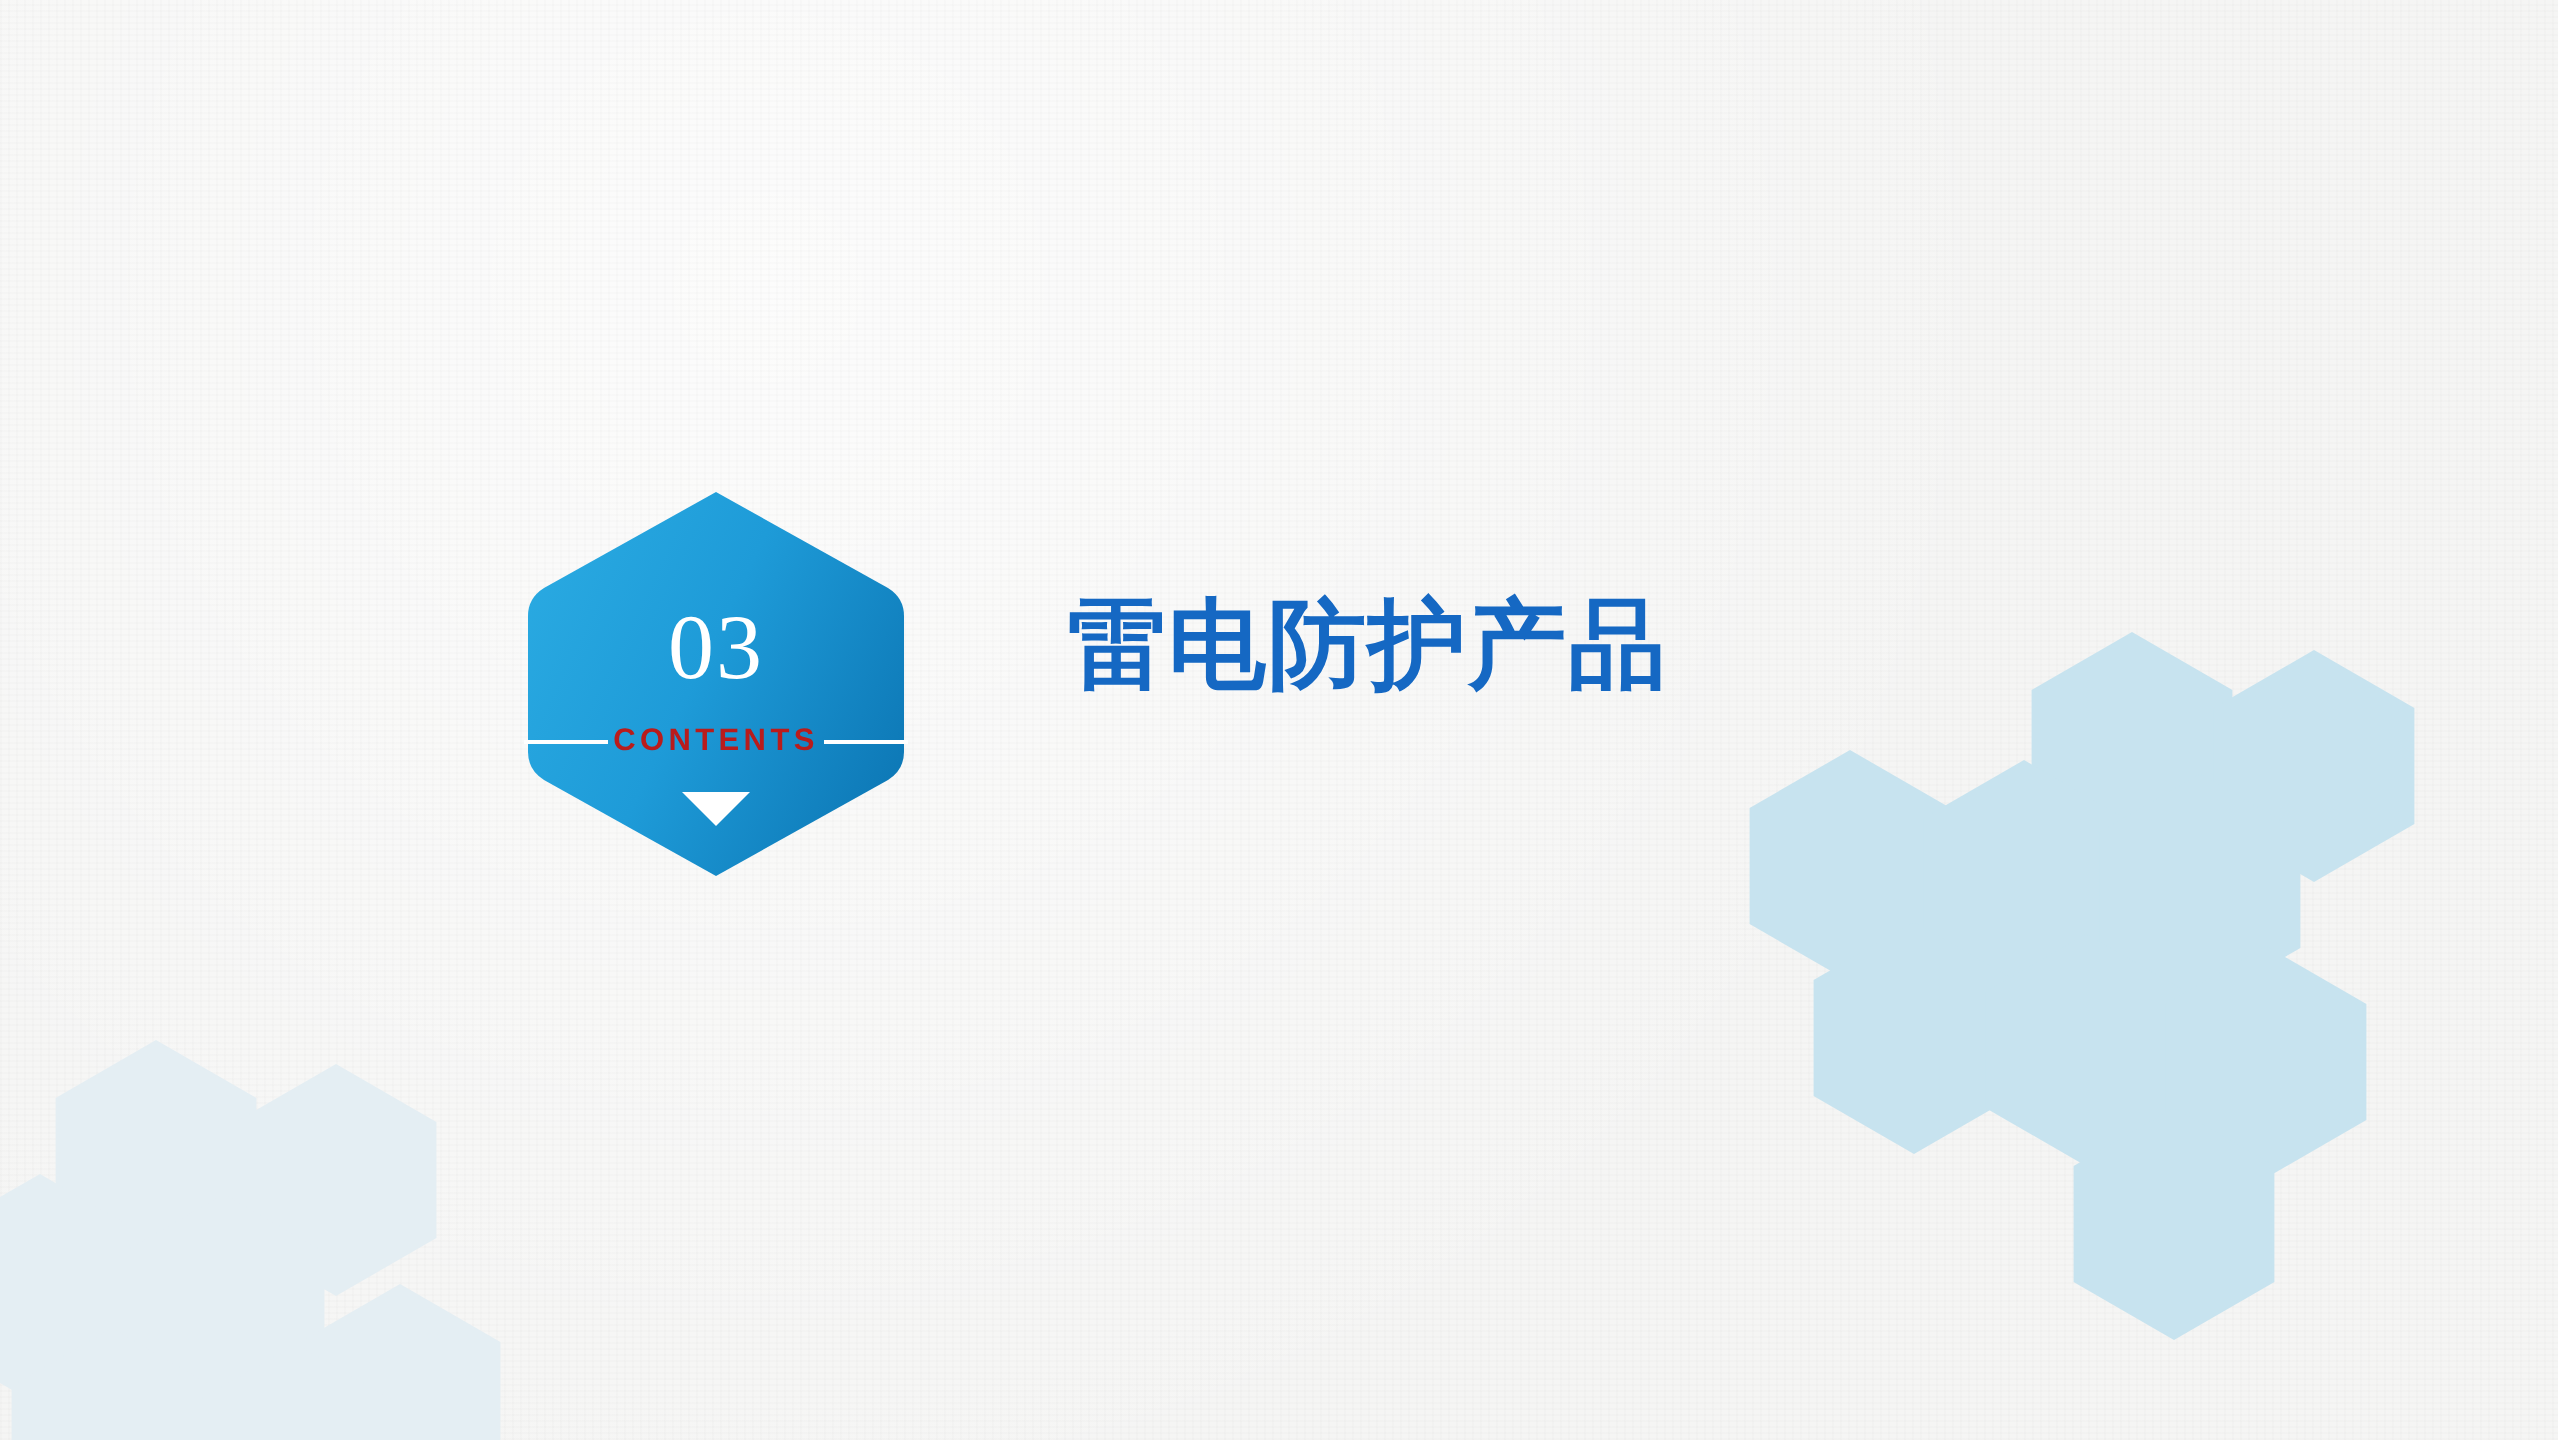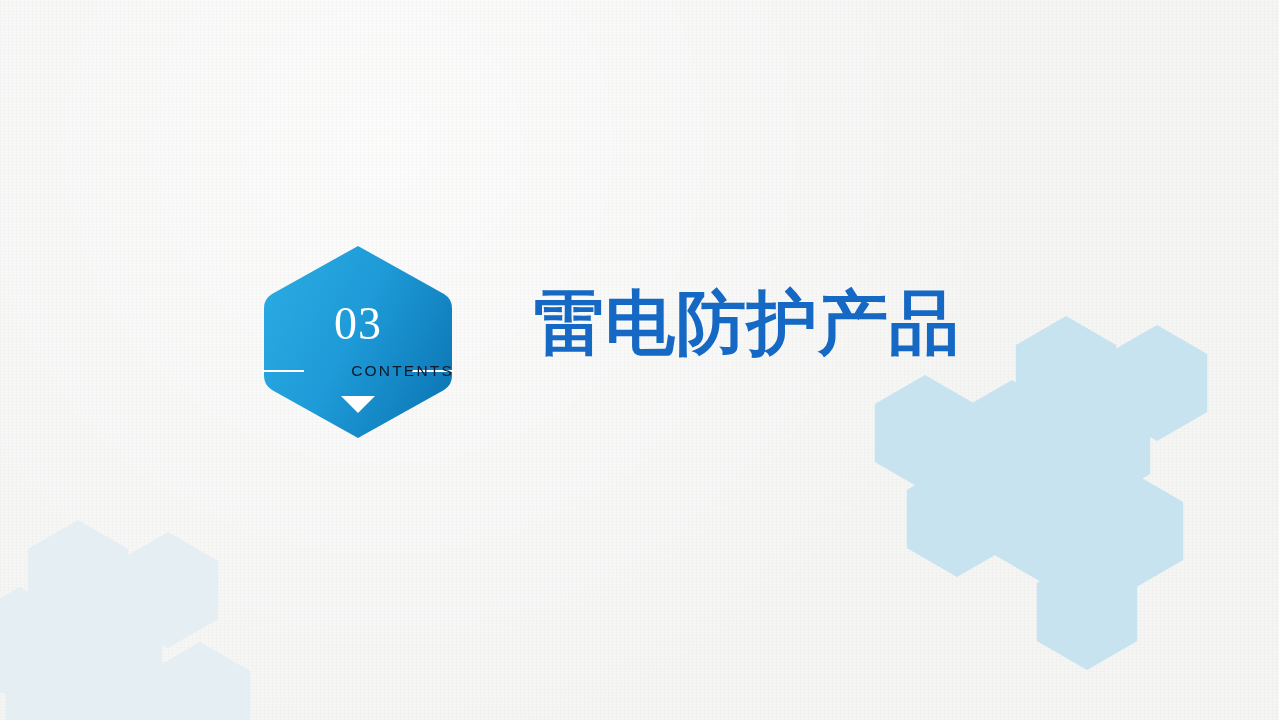--- a/index.html
+++ b/index.html
@@ -62,46 +62,46 @@
     height: 2px;
     background: #ffffff;
   }
   #badge-rule-left  { left: 0px;   width: 42px; }
   #badge-rule-right { left: 150px; width: 42px; }
   .badge-caption {
     position: absolute;
     left: 0;
     top: 114px;
     width: 192px;
-    text-align: right;
+    text-align: center;
     font-family: "Liberation Sans", sans-serif;
-    font-weight: normal;
+    font-weight: bold;
     font-size: 15.5px;
     line-height: 26px;
     letter-spacing: 2.2px;
-    color: #0f172a;
+    color: #b91c1c;
   }
   #badge-caret {
     position: absolute;
     left: 79px;
     top: 152px;
     width: 0;
     height: 0;
     border-left: 17px solid transparent;
     border-right: 17px solid transparent;
     border-top: 17px solid #ffffff;
   }
   
   #slide-title {
     position: absolute;
     left: 534px;
     top: 292px;
     font-family: "Liberation Sans", "DejaVu Sans", sans-serif;
     font-weight: bold;
-    font-size: 70px;
+    font-size: 49px;
     line-height: 62px;
     letter-spacing: 1px;
     color: #1568c3;
     white-space: nowrap;
   }
 </style>
 </head>
 <body>
 
 <div id="slide">

